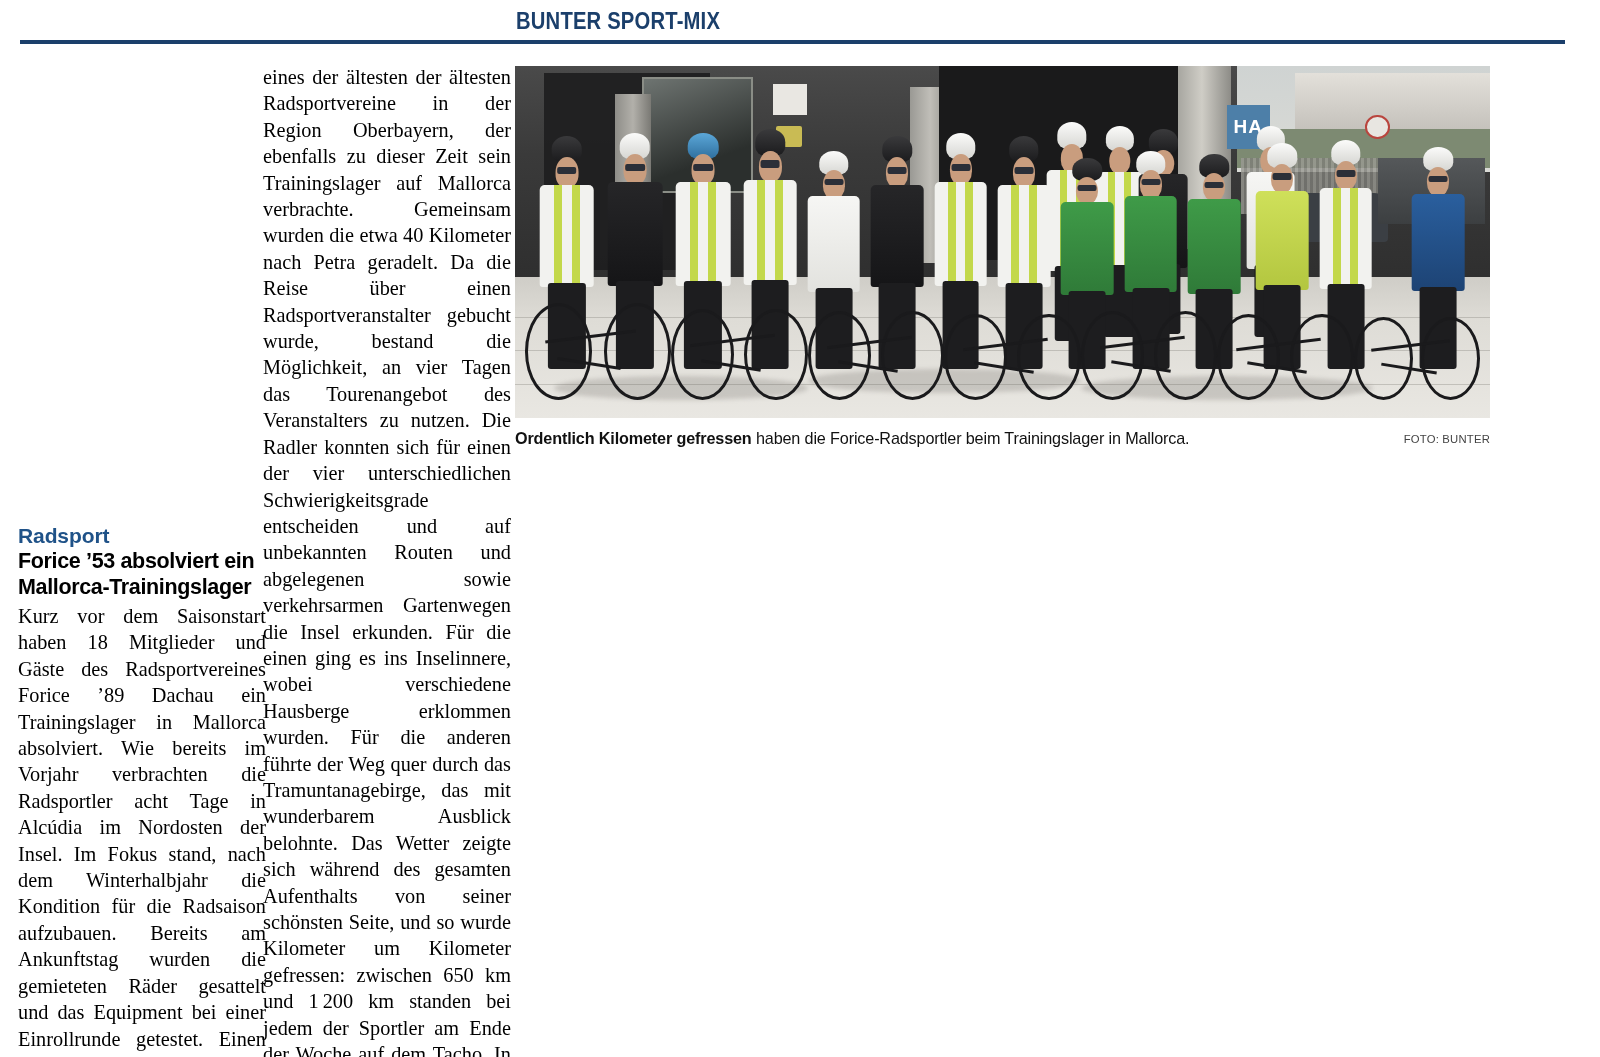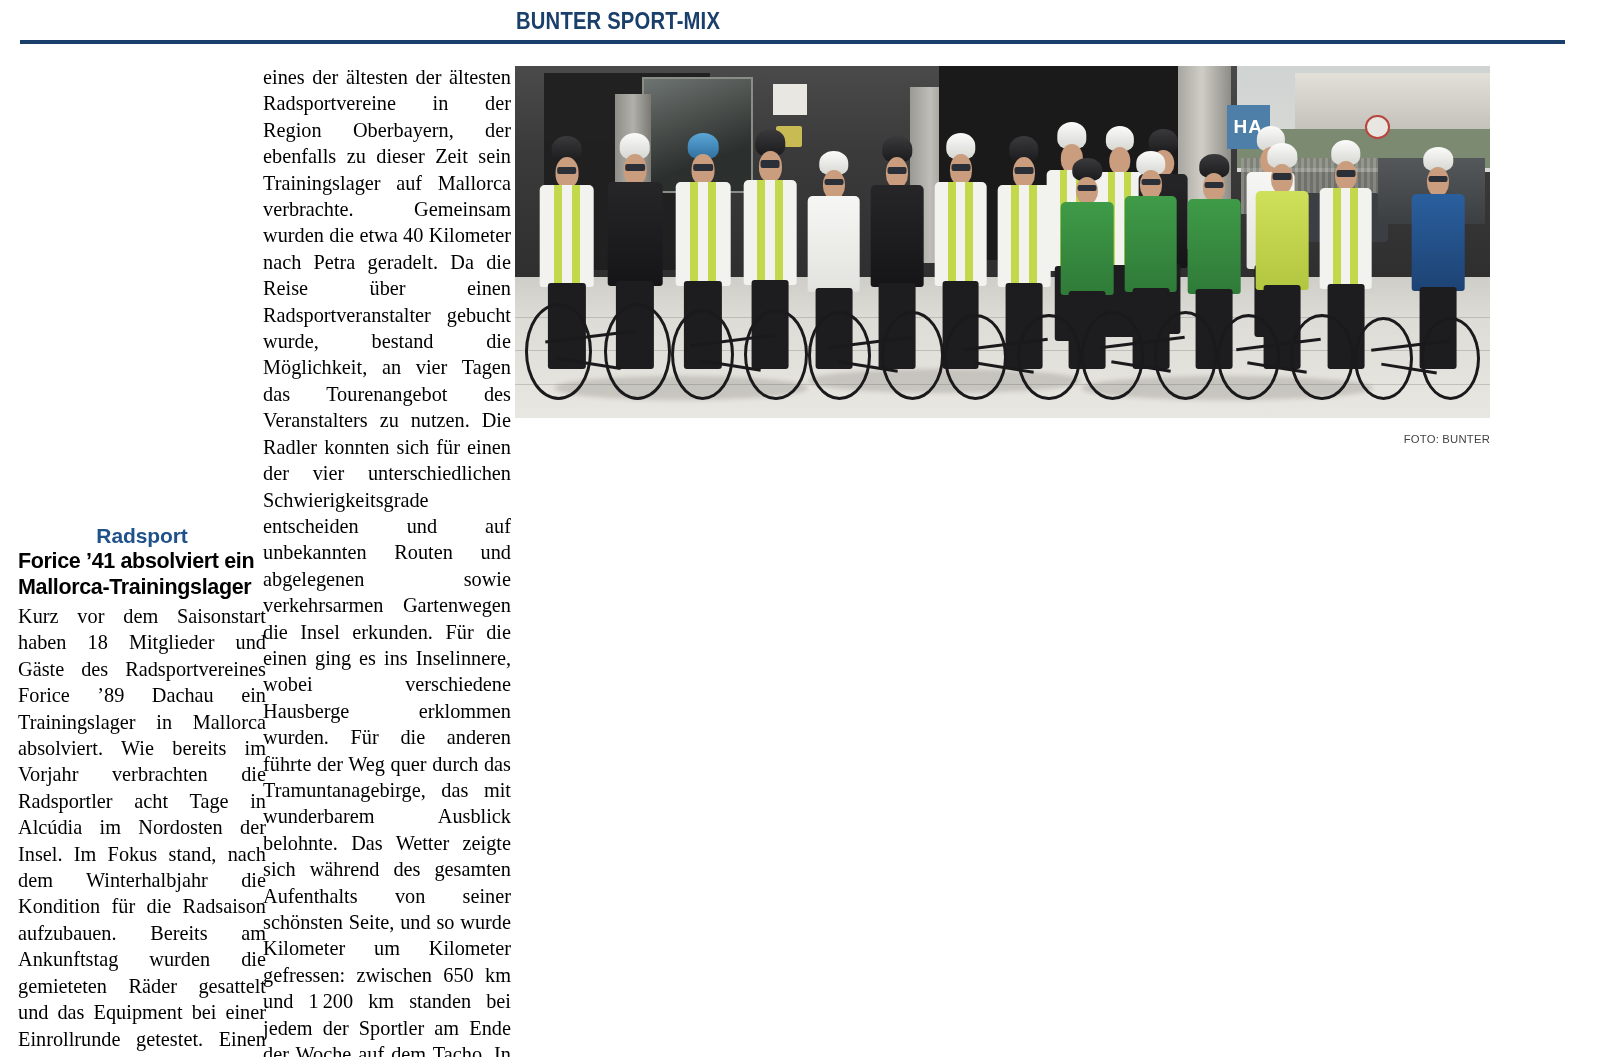--- a/index.html
+++ b/index.html
@@ -70,21 +70,21 @@
   }
   .col p {
     margin: 0;
   }
   .kicker {
     font-family: "Liberation Sans", sans-serif;
     font-weight: bold;
     font-size: 21px;
     line-height: 25px;
     color: #1f5288;
-    text-align: center;
+    text-align: left;
     margin: 0 0 1px 0;
     letter-spacing: -0.1px;
   }
   .headline {
     font-family: "Liberation Sans", sans-serif;
     font-weight: bold;
     font-size: 21.5px;
     line-height: 25.5px;
     color: #000;
     text-align: left;
@@ -359,21 +359,21 @@
 </head>
 <body>
 
 <div class="page-header">
   <div class="section-title">BUNTER SPORT-MIX</div>
   <div class="header-rule"></div>
 </div>
 
 <div class="col col-1">
   <div class="kicker">Radsport</div>
-  <div class="headline">Forice ’41 absolviert ein Mallorca-Trainingslager</div>
+  <div class="headline">Forice ’53 absolviert ein Mallorca-Trainingslager</div>
   <p class="body-text">Kurz vor dem Saisonstart haben 18 Mitglieder und Gäste des Radsportvereines Forice ’89 Dachau ein Trainingslager in Mallorca absolviert. Wie bereits im Vorjahr verbrachten die Radsportler acht Tage in Alcúdia im Nordosten der Insel. Im Fokus stand, nach dem Winterhalbjahr die Kondition für die Radsaison aufzubauen. Bereits am Ankunftstag wurden die gemieteten Räder gesattelt und das Equipment bei einer Einrollrunde getestet. Einen Tag später erwartete die Fahrer. das erste Highlight der Woche: eine gemeinsame Fahrt mit sechs Mitgliedern des RC Vorwärts Odelzhausen 1893,</p>
 </div>
 
 <div class="col col-2">
   <p class="body-text">eines der ältesten der ältesten Radsportvereine in der Region Oberbayern, der ebenfalls zu dieser Zeit sein Trainingslager auf Mallorca verbrachte. Gemeinsam wurden die etwa 40 Kilometer nach Petra geradelt. Da die Reise über einen Radsportveranstalter gebucht wurde, bestand die Möglichkeit, an vier Tagen das Tourenangebot des Veranstalters zu nutzen. Die Radler konnten sich für einen der vier unterschiedlichen Schwierigkeitsgrade entscheiden und auf unbekannten Routen und abgelegenen sowie verkehrsarmen Gartenwegen die Insel erkunden. Für die einen ging es ins Inselinnere, wobei verschiedene Hausberge erklommen wurden. Für die anderen führte der Weg quer durch das Tramuntanagebirge, das mit wunderbarem Ausblick belohnte. Das Wetter zeigte sich während des gesamten Aufenthalts von seiner schönsten Seite, und so wurde Kilometer um Kilometer gefressen: zwischen 650 km und 1 200 km standen bei jedem der Sportler am Ende der Woche auf dem Tacho. In Summe eine wunderbare Woche für eine gut gelaunte Gruppe mit vielen schönen Erlebnissen und Ausfahrten. Den Termin für das Trainingslager 2020 haben die Forice-Radler schon fest im Blick: Dann soll es voraussichtlich vom 18. bis zum 26. April auf die Insel gehen. Gäste sind willkommen.</p>
 
 </div>
 
 <div class="photo-block">
   <div class="photo">
@@ -569,14 +569,17 @@
     <div class="bike" style="left:86%;width:13%;height:29%">
       <div class="wheel" style="left:0;width:42%;height:76%"></div>
       <div class="wheel" style="right:0;width:42%;height:76%"></div>
       <div class="bike-bar" style="left:14%;bottom:52%;width:62%;transform:rotate(-7deg)"></div>
       <div class="bike-bar" style="left:22%;bottom:30%;width:44%;transform:rotate(9deg)"></div>
     </div>
   </div>
 </div>
 
 <div class="caption-row">
+  <div class="caption-text">
+    <span class="caption-lead">Ordentlich Kilometer gefressen</span><span> haben die Forice-Radsportler beim Trainingslager in Mallorca.</span>
+  </div>
   <div class="photo-credit">FOTO: BUNTER</div>
 </div>
 
 </body></html>

